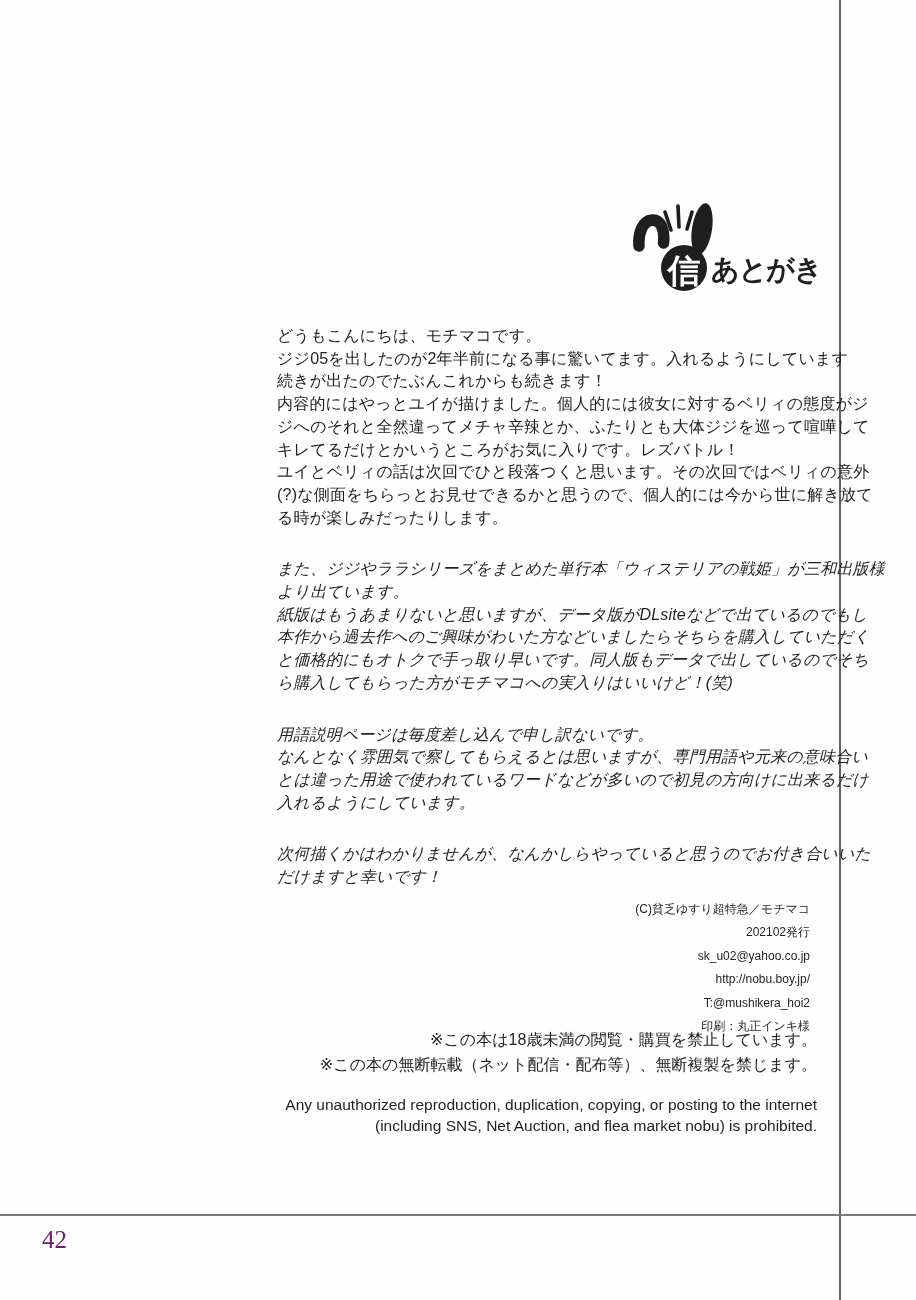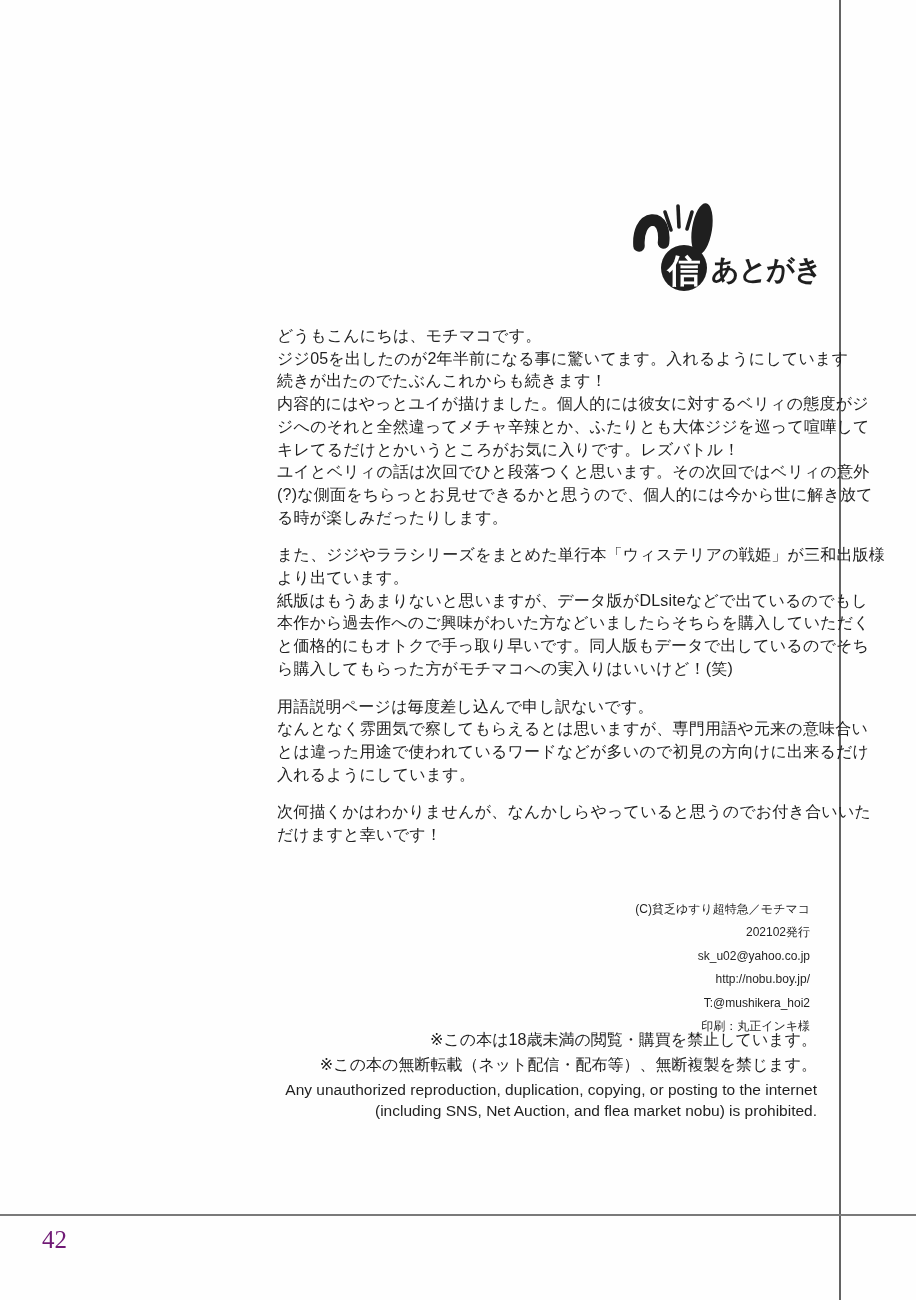--- a/index.html
+++ b/index.html
@@ -44,21 +44,21 @@
   }
   
   .body-text {
     position: absolute;
     left: 277px; top: 325px;
     width: 550px;
     font-size: 16px;
     line-height: 22.7px;
     letter-spacing: 0.2px;
   }
-  .para + .para { margin-top: 15px; }
+  .para + .para { margin-top: 29px; font-style: italic; }
   .para div { white-space: nowrap; }
   
   .colophon {
     position: absolute;
     top: 898px; right: 106px;
     text-align: right;
   }
   .colophon-title {
     font-size: 17px;
     font-weight: 700;
@@ -75,21 +75,21 @@
   .disclaimer {
     position: absolute;
     top: 1028px; right: 99px;
     text-align: right;
   }
   .disc-jp div {
     font-size: 16px;
     line-height: 24.5px;
     white-space: nowrap;
   }
-  .disc-en { margin-top: 3px; }
+  .disc-en { margin-top: 18px; }
   .disc-en div {
     font-size: 15.5px;
     line-height: 20.5px;
     white-space: nowrap;
   }
   
   .page-number {
     position: absolute;
     left: 42px; top: 1226px;
     font-family: "Liberation Serif", "DejaVu Serif", serif;

